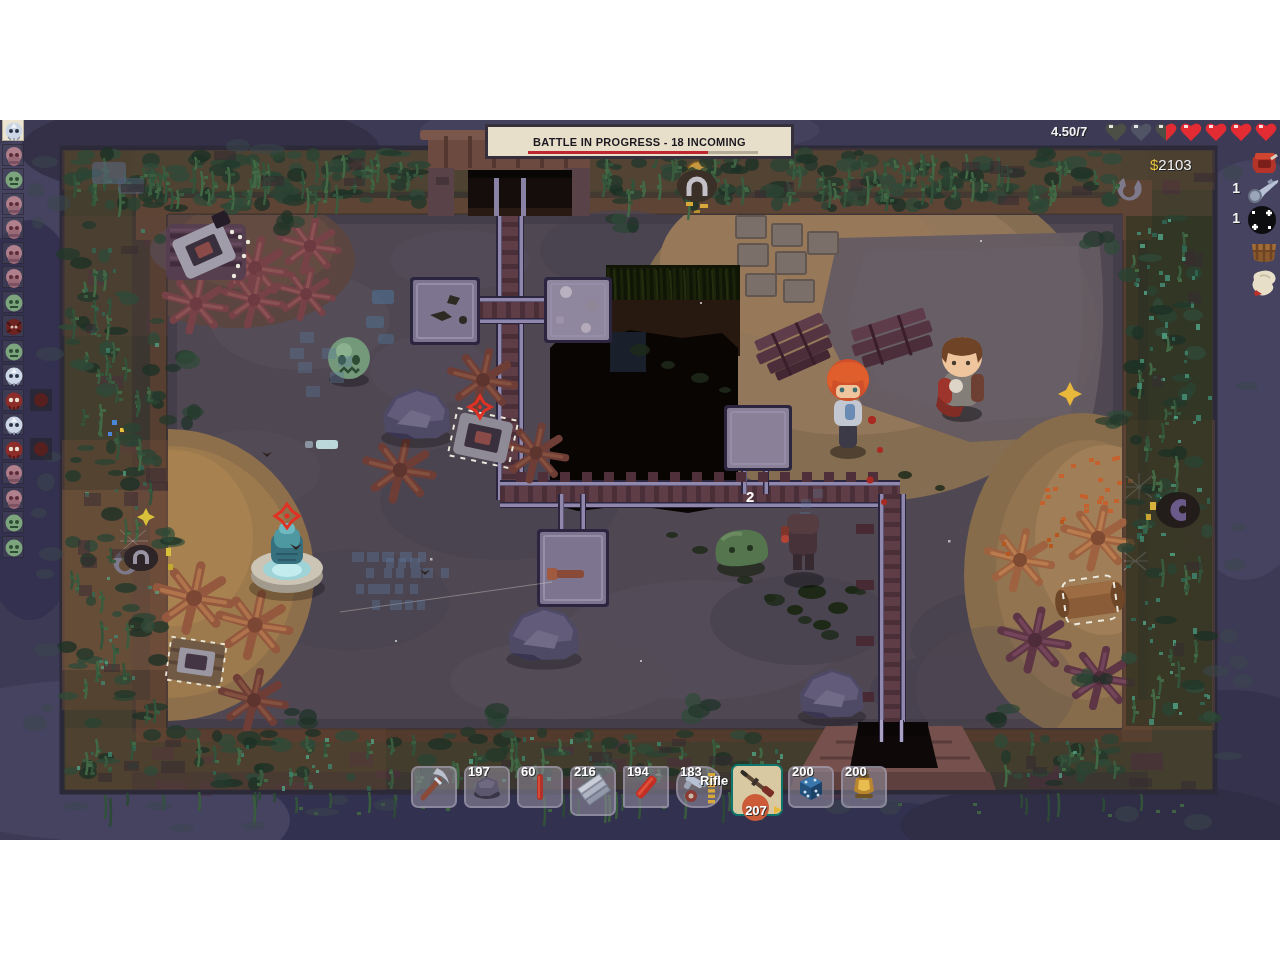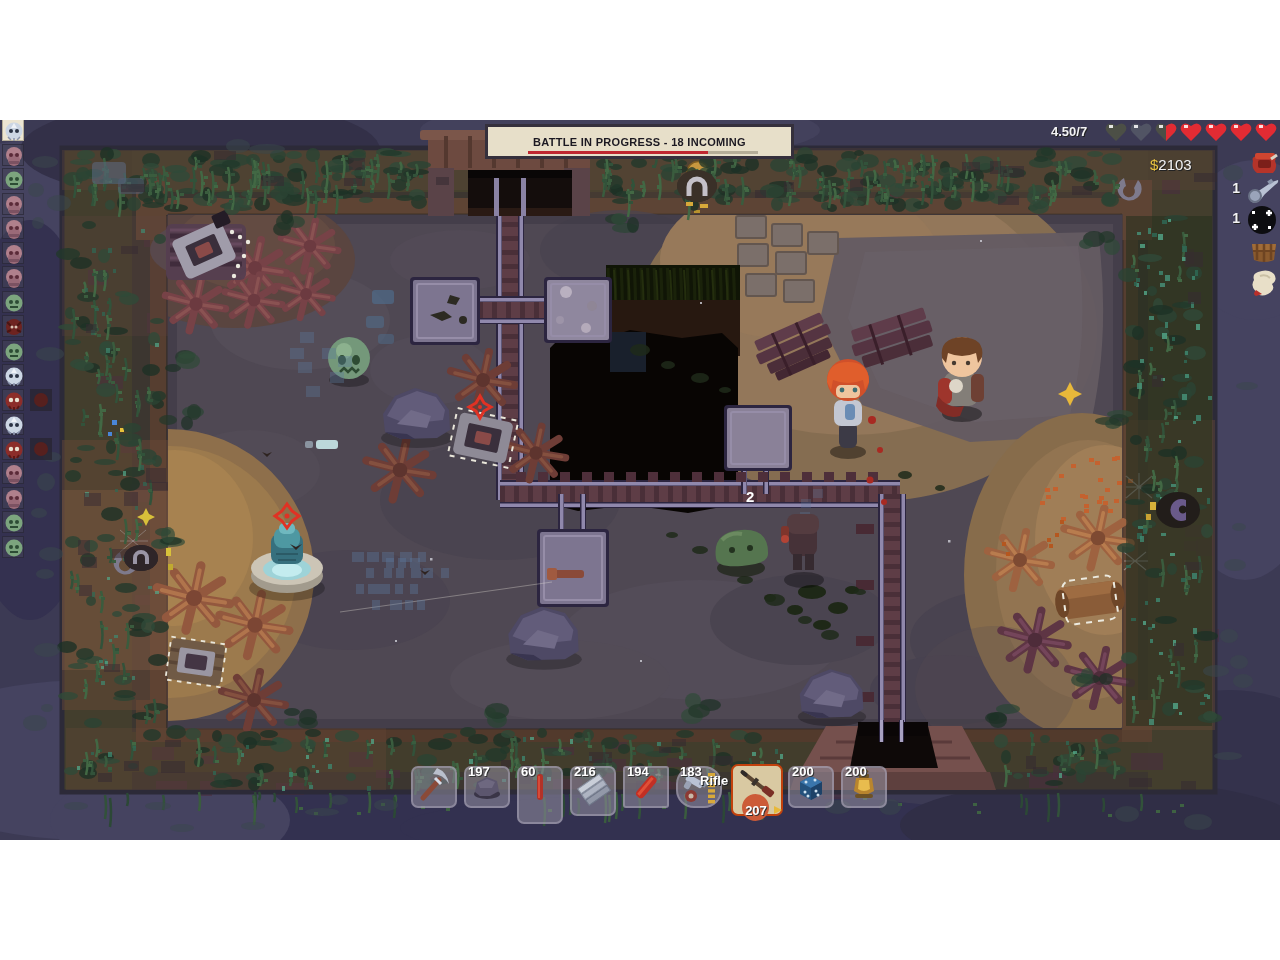--- a/index.html
+++ b/index.html
@@ -2543,21 +2543,21 @@
         </svg>
       </div>
       <div style="position:absolute;left:53px;top:0px;width:46px;height:42px;background:rgba(148,143,160,0.55);border:2px solid rgba(175,170,188,0.5);border-radius:7px;box-sizing:border-box;">
         <svg width="42" height="38" viewBox="0 0 42 38" style="position:absolute;left:0;top:0;">
           <ellipse cx="21" cy="26" rx="13" ry="5" fill="#3a3547"></ellipse>
           <path d="M9,24 L11,14 L21,9 L31,13 L33,23 L24,28 L14,28 Z" fill="#5c566e"></path>
           <path d="M12,15 L21,11 L29,14 L26,20 L14,20 Z" fill="#6e6880"></path>
         </svg>
         <div style="position:absolute;left:2px;top:-4px;font-family:'Liberation Sans',sans-serif;font-weight:bold;font-size:13px;color:#fff;text-shadow:1px 1px 0 #333;">197</div>
       </div>
-      <div style="position:absolute;left:106px;top:0px;width:46px;height:58px;background:rgba(148,143,160,0.55);border:2px solid rgba(175,170,188,0.5);border-radius:7px;box-sizing:border-box;">
+      <div style="position:absolute;left:106px;top:0px;width:46px;height:42px;background:rgba(148,143,160,0.55);border:2px solid rgba(175,170,188,0.5);border-radius:7px;box-sizing:border-box;">
         <svg width="42" height="38" viewBox="0 0 42 38" style="position:absolute;left:0;top:0;">
           <rect x="18" y="6" width="6" height="26" rx="3" fill="#b33227"></rect>
           <rect x="19" y="8" width="2" height="22" fill="#d84a38"></rect>
         </svg>
         <div style="position:absolute;left:2px;top:-4px;font-family:'Liberation Sans',sans-serif;font-weight:bold;font-size:13px;color:#fff;text-shadow:1px 1px 0 #333;">60</div>
       </div>
       <div style="position:absolute;left:159px;top:0px;width:46px;height:50px;background:rgba(148,143,160,0.55);border:2px solid rgba(175,170,188,0.5);border-radius:7px;box-sizing:border-box;">
         <svg width="42" height="38" viewBox="0 0 42 38" style="position:absolute;left:0;top:0;">
           <g transform="rotate(-35 21 20)">
             <rect x="8" y="12" width="26" height="6" fill="#c9ced8" stroke="#8a92a2" stroke-width="1"></rect>
@@ -2590,21 +2590,21 @@
             <rect x="30" y="5" width="7" height="3.4"></rect>
             <rect x="30" y="10.4" width="7" height="3.4"></rect>
             <rect x="30" y="15.8" width="7" height="3.4"></rect>
             <rect x="30" y="21.2" width="7" height="3.4"></rect>
             <rect x="30" y="26.6" width="7" height="3.4"></rect>
             <rect x="30" y="32" width="7" height="3.4"></rect>
           </g>
         </svg>
         <div style="position:absolute;left:2px;top:-4px;font-family:'Liberation Sans',sans-serif;font-weight:bold;font-size:13px;color:#fff;text-shadow:1px 1px 0 #333;">183</div>
       </div>
-      <div style="position:absolute;left:320px;top:-2px;width:52px;height:52px;background:#d9c9a2;border:2px solid #c2410c;border-radius:7px;box-sizing:border-box;">
+      <div style="position:absolute;left:320px;top:-2px;width:52px;height:52px;background:#d9c9a2;border:2px solid #0f766e;border-radius:7px;box-sizing:border-box;">
         <svg width="48" height="46" viewBox="0 0 48 46" style="position:absolute;left:0;top:0;">
           <g transform="rotate(38 24 20)">
             <rect x="4" y="16" width="34" height="4" rx="2" fill="#5a4632"></rect>
             <rect x="30" y="14" width="12" height="7" rx="2" fill="#7a2f26"></rect>
             <rect x="2" y="16" width="8" height="4" rx="2" fill="#2e2a28"></rect>
             <rect x="18" y="14" width="4" height="8" fill="#3a332c"></rect>
           </g>
         </svg>
         <div style="position:absolute;left:9px;bottom:-7px;width:27px;height:27px;background:#cc5b38;border-radius:50%;"></div>
         <div style="position:absolute;left:0px;bottom:-4px;width:46px;text-align:center;font-family:'Liberation Sans',sans-serif;font-weight:bold;font-size:13px;color:#fff;text-shadow:1px 1px 0 #333;">207</div>

